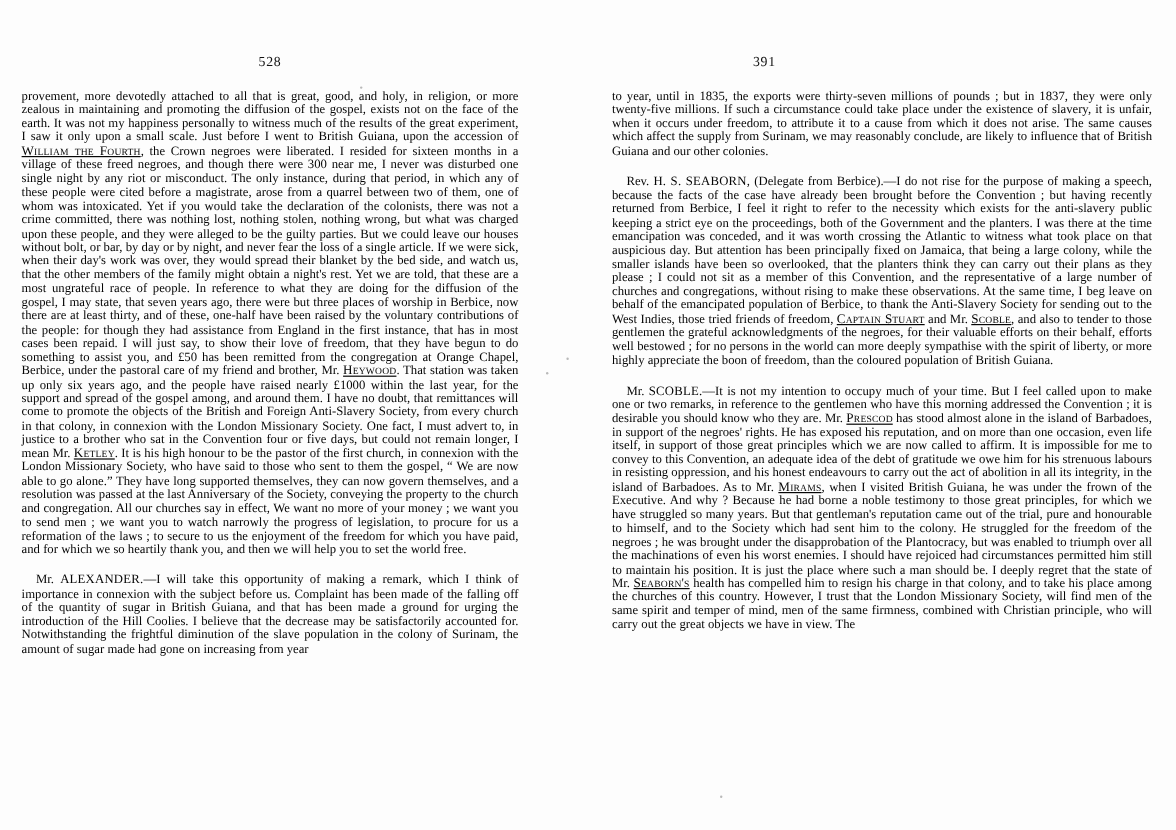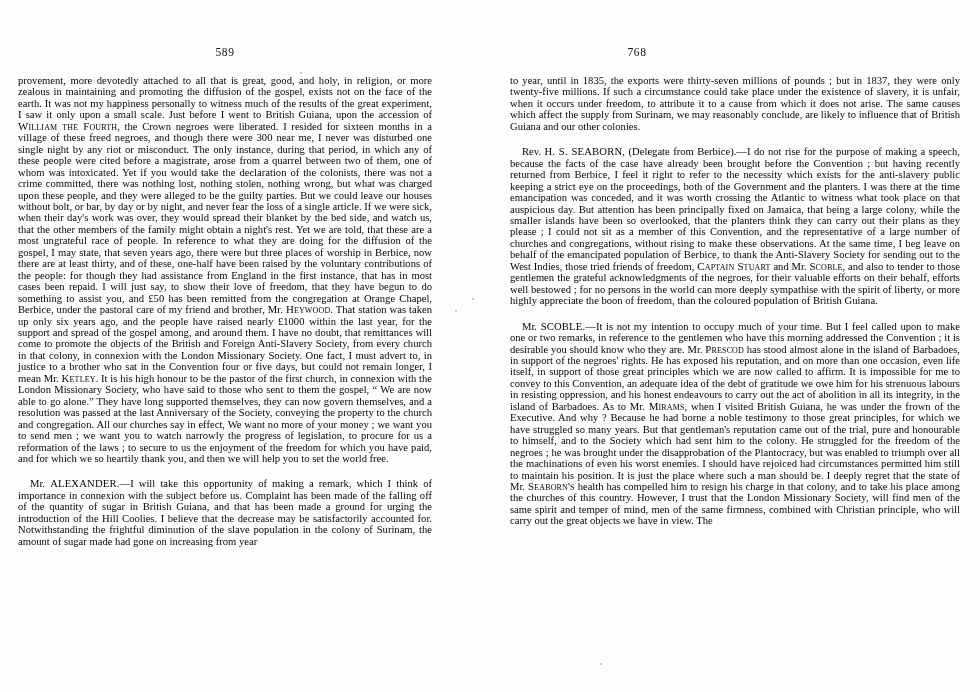--- a/index.html
+++ b/index.html
@@ -67,20 +67,21 @@
     text-indent: 0;
   }
   .body-text p.indented {
     text-indent: 12px;
     margin-top: 14px;
   }
   .sc {
     font-variant: small-caps;
     font-size: 10.9px;
     letter-spacing: 0.15px;
+    text-decoration: underline;
   }
   .caps {
     letter-spacing: 0.2px;
   }
   .signature-mark {
     text-align: center;
     font-size: 11px;
     margin-top: 1px;
     padding-right: 196px;
     letter-spacing: 1px;
@@ -98,29 +99,29 @@
   }
 </style>
 </head>
 <body>
 
 <div class="page-scan">
 
   <div class="columns">
 
     <div class="column column-left">
-      <div class="folio">589</div>
+      <div class="folio">528</div>
       <div class="body-text">
           <p><span>provement, more devotedly attached to all that is great, good, and holy, in religion, or more zealous in maintaining and promoting the diffusion of the gospel, exists not on the face of the earth. It was not my happiness personally to witness much of the results of the great experiment, I saw it only upon a small scale. Just before I went to British Guiana, upon the accession of </span><span class="sc">William the Fourth</span><span>, the Crown negroes were liberated. I resided for sixteen months in a village of these freed negroes, and though there were 300 near me, I never was disturbed one single night by any riot or misconduct. The only instance, during that period, in which any of these people were cited before a magistrate, arose from a quarrel between two of them, one of whom was intoxicated. Yet if you would take the declaration of the colonists, there was not a crime committed, there was nothing lost, nothing stolen, nothing wrong, but what was charged upon these people, and they were alleged to be the guilty parties. But we could leave our houses without bolt, or bar, by day or by night, and never fear the loss of a single article. If we were sick, when their day's work was over, they would spread their blanket by the bed side, and watch us, that the other members of the family might obtain a night's rest. Yet we are told, that these are a most ungrateful race of people. In reference to what they are doing for the diffusion of the gospel, I may state, that seven years ago, there were but three places of worship in Berbice, now there are at least thirty, and of these, one-half have been raised by the voluntary contributions of the people: for though they had assistance from England in the first instance, that has in most cases been repaid. I will just say, to show their love of freedom, that they have begun to do something to assist you, and £50 has been remitted from the congregation at Orange Chapel, Berbice, under the pastoral care of my friend and brother, Mr. </span><span class="sc">Heywood</span><span>. That station was taken up only six years ago, and the people have raised nearly £1000 within the last year, for the support and spread of the gospel among, and around them. I have no doubt, that remittances will come to promote the objects of the British and Foreign Anti-Slavery Society, from every church in that colony, in connexion with the London Missionary Society. One fact, I must advert to, in justice to a brother who sat in the Convention four or five days, but could not remain longer, I mean Mr. </span><span class="sc">Ketley</span><span>. It is his high honour to be the pastor of the first church, in connexion with the London Missionary Society, who have said to those who sent to them the gospel, “ We are now able to go alone.” They have long supported themselves, they can now govern themselves, and a resolution was passed at the last Anniversary of the Society, conveying the property to the church and congregation. All our churches say in effect, We want no more of your money ; we want you to send men ; we want you to watch narrowly the progress of legislation, to procure for us a reformation of the laws ; to secure to us the enjoyment of the freedom for which you have paid, and for which we so heartily thank you, and then we will help you to set the world free.</span></p>
           <p class="indented"><span>Mr. </span><span class="caps">ALEXANDER.</span><span>—I will take this opportunity of making a remark, which I think of importance in connexion with the subject before us. Complaint has been made of the falling off of the quantity of sugar in British Guiana, and that has been made a ground for urging the introduction of the Hill Coolies. I believe that the decrease may be satisfactorily accounted for. Notwithstanding the frightful diminution of the slave population in the colony of Surinam, the amount of sugar made had gone on increasing from year</span></p>
         </div>
     </div>
 
     <div class="column column-right">
-      <div class="folio">768</div>
+      <div class="folio">391</div>
       <div class="body-text">
           <p><span>to year, until in 1835, the exports were thirty-seven millions of pounds ; but in 1837, they were only twenty-five millions. If such a circumstance could take place under the existence of slavery, it is unfair, when it occurs under freedom, to attribute it to a cause from which it does not arise. The same causes which affect the supply from Surinam, we may reasonably conclude, are likely to influence that of British Guiana and our other colonies.</span></p>
           <p class="indented"><span>Rev. </span><span class="caps">H. S. SEABORN,</span><span> (Delegate from Berbice).—I do not rise for the purpose of making a speech, because the facts of the case have already been brought before the Convention ; but having recently returned from Berbice, I feel it right to refer to the necessity which exists for the anti-slavery public keeping a strict eye on the proceedings, both of the Government and the planters. I was there at the time emancipation was conceded, and it was worth crossing the Atlantic to witness what took place on that auspicious day. But attention has been principally fixed on Jamaica, that being a large colony, while the smaller islands have been so overlooked, that the planters think they can carry out their plans as they please ; I could not sit as a member of this Convention, and the representative of a large number of churches and congregations, without rising to make these observations. At the same time, I beg leave on behalf of the emancipated population of Berbice, to thank the Anti-Slavery Society for sending out to the West Indies, those tried friends of freedom, </span><span class="sc">Captain Stuart</span><span> and Mr. </span><span class="sc">Scoble</span><span>, and also to tender to those gentlemen the grateful acknowledgments of the negroes, for their valuable efforts on their behalf, efforts well bestowed ; for no persons in the world can more deeply sympathise with the spirit of liberty, or more highly appreciate the boon of freedom, than the coloured population of British Guiana.</span></p>
           <p class="indented"><span>Mr. </span><span class="caps">SCOBLE.</span><span>—It is not my intention to occupy much of your time. But I feel called upon to make one or two remarks, in reference to the gentlemen who have this morning addressed the Convention ; it is desirable you should know who they are. Mr. </span><span class="sc">Prescod</span><span> has stood almost alone in the island of Barbadoes, in support of the negroes' rights. He has exposed his reputation, and on more than one occasion, even life itself, in support of those great principles which we are now called to affirm. It is impossible for me to convey to this Convention, an adequate idea of the debt of gratitude we owe him for his strenuous labours in resisting oppression, and his honest endeavours to carry out the act of abolition in all its integrity, in the island of Barbadoes. As to Mr. </span><span class="sc">Mirams</span><span>, when I visited British Guiana, he was under the frown of the Executive. And why ? Because he had borne a noble testimony to those great principles, for which we have struggled so many years. But that gentleman's reputation came out of the trial, pure and honourable to himself, and to the Society which had sent him to the colony. He struggled for the freedom of the negroes ; he was brought under the disapprobation of the Plantocracy, but was enabled to triumph over all the machinations of even his worst enemies. I should have rejoiced had circumstances permitted him still to maintain his position. It is just the place where such a man should be. I deeply regret that the state of Mr. </span><span class="sc">Seaborn's</span><span> health has compelled him to resign his charge in that colony, and to take his place among the churches of this country. However, I trust that the London Missionary Society, will find men of the same spirit and temper of mind, men of the same firmness, combined with Christian principle, who will carry out the great objects we have in view. The</span></p>
         </div>
     </div>
 
   </div>
 
   <span class="speck" style="left:455px; top:310px; width:2px; height:2px;"></span>

